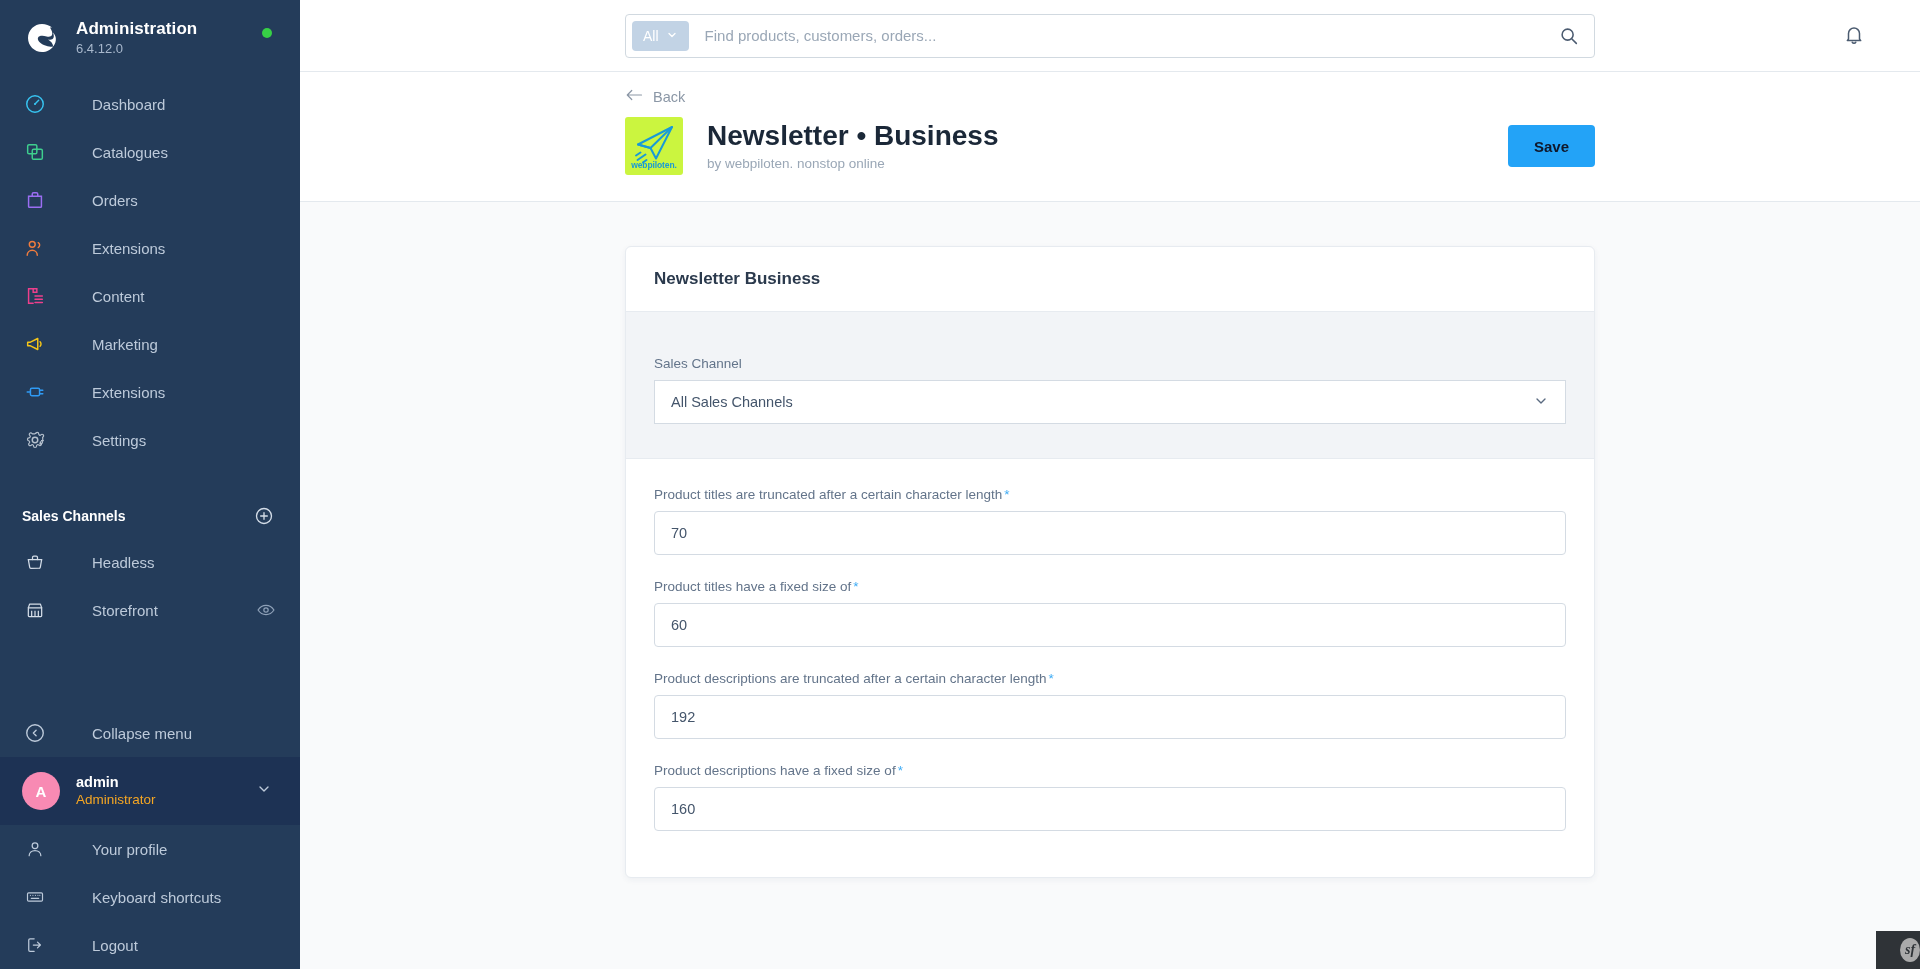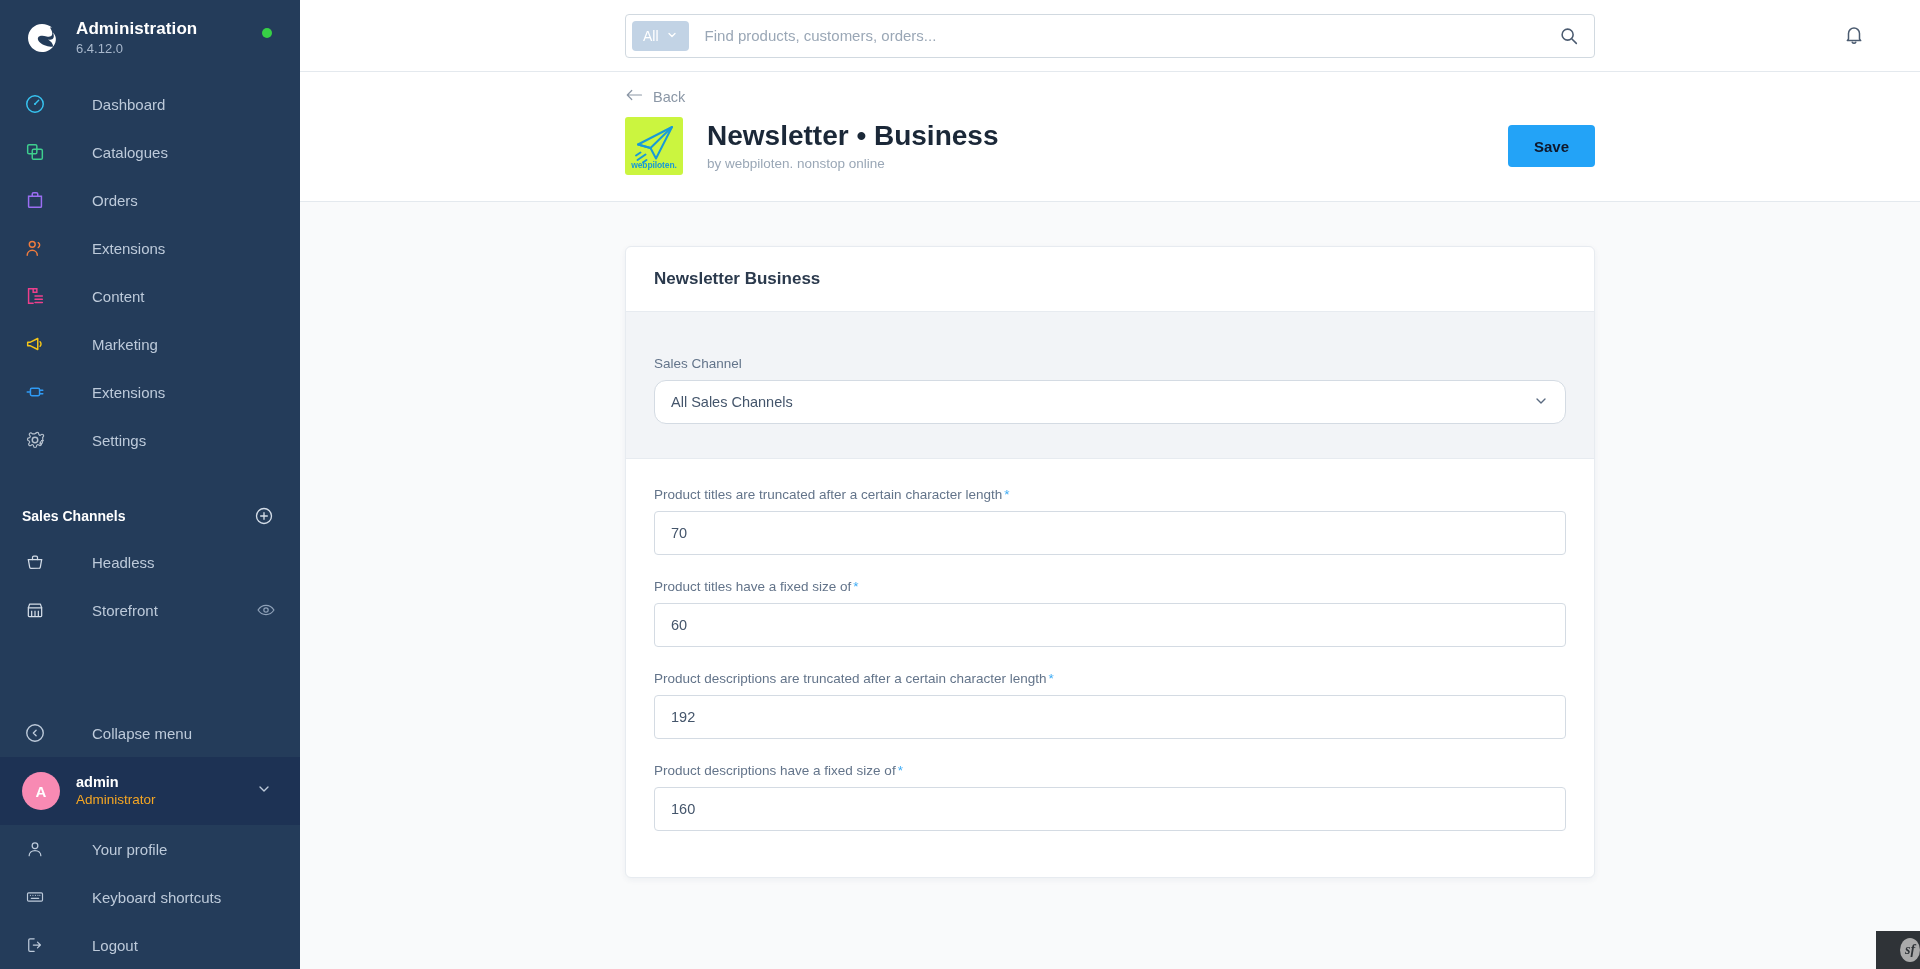--- a/index.html
+++ b/index.html
@@ -138,21 +138,21 @@
     width: 970px; margin: 0 auto;
     background: #ffffff; border: 1px solid #e7ebf0; border-radius: 6px;
     box-shadow: 0 2px 6px rgba(40,60,90,.055);
   }
   .card-head { padding: 22px 28px; font-size: 17px; font-weight: bold; color: #2b3a4d; }
   .card-band { background: #f2f4f7; border-top: 1px solid #e7ebf0; border-bottom: 1px solid #e7ebf0;
                padding: 44px 28px 34px 28px; }
   .field-label { font-size: 13.5px; color: #63748a; margin-bottom: 9px; }
   .req { color: #3dabf5; margin-left: 2px; }
   .select-box {
-    height: 44px; background: #ffffff; border: 1px solid #d4dbe3; border-radius: 12px;
+    height: 44px; background: #ffffff; border: 1px solid #d4dbe3; border-radius: 0;
     display: flex; align-items: center; justify-content: space-between;
     padding: 0 16px; font-size: 14.5px; color: #44556b; cursor: pointer;
   }
   .card-body { padding: 28px 28px 46px 28px; }
   .field { margin-bottom: 24px; }
   .field:last-child { margin-bottom: 0; }
   .text-input {
     width: 100%; height: 44px; background: #ffffff;
     border: 1px solid #d4dbe3; border-radius: 4px;
     padding: 0 16px; font-size: 14.5px; color: #44556b;

